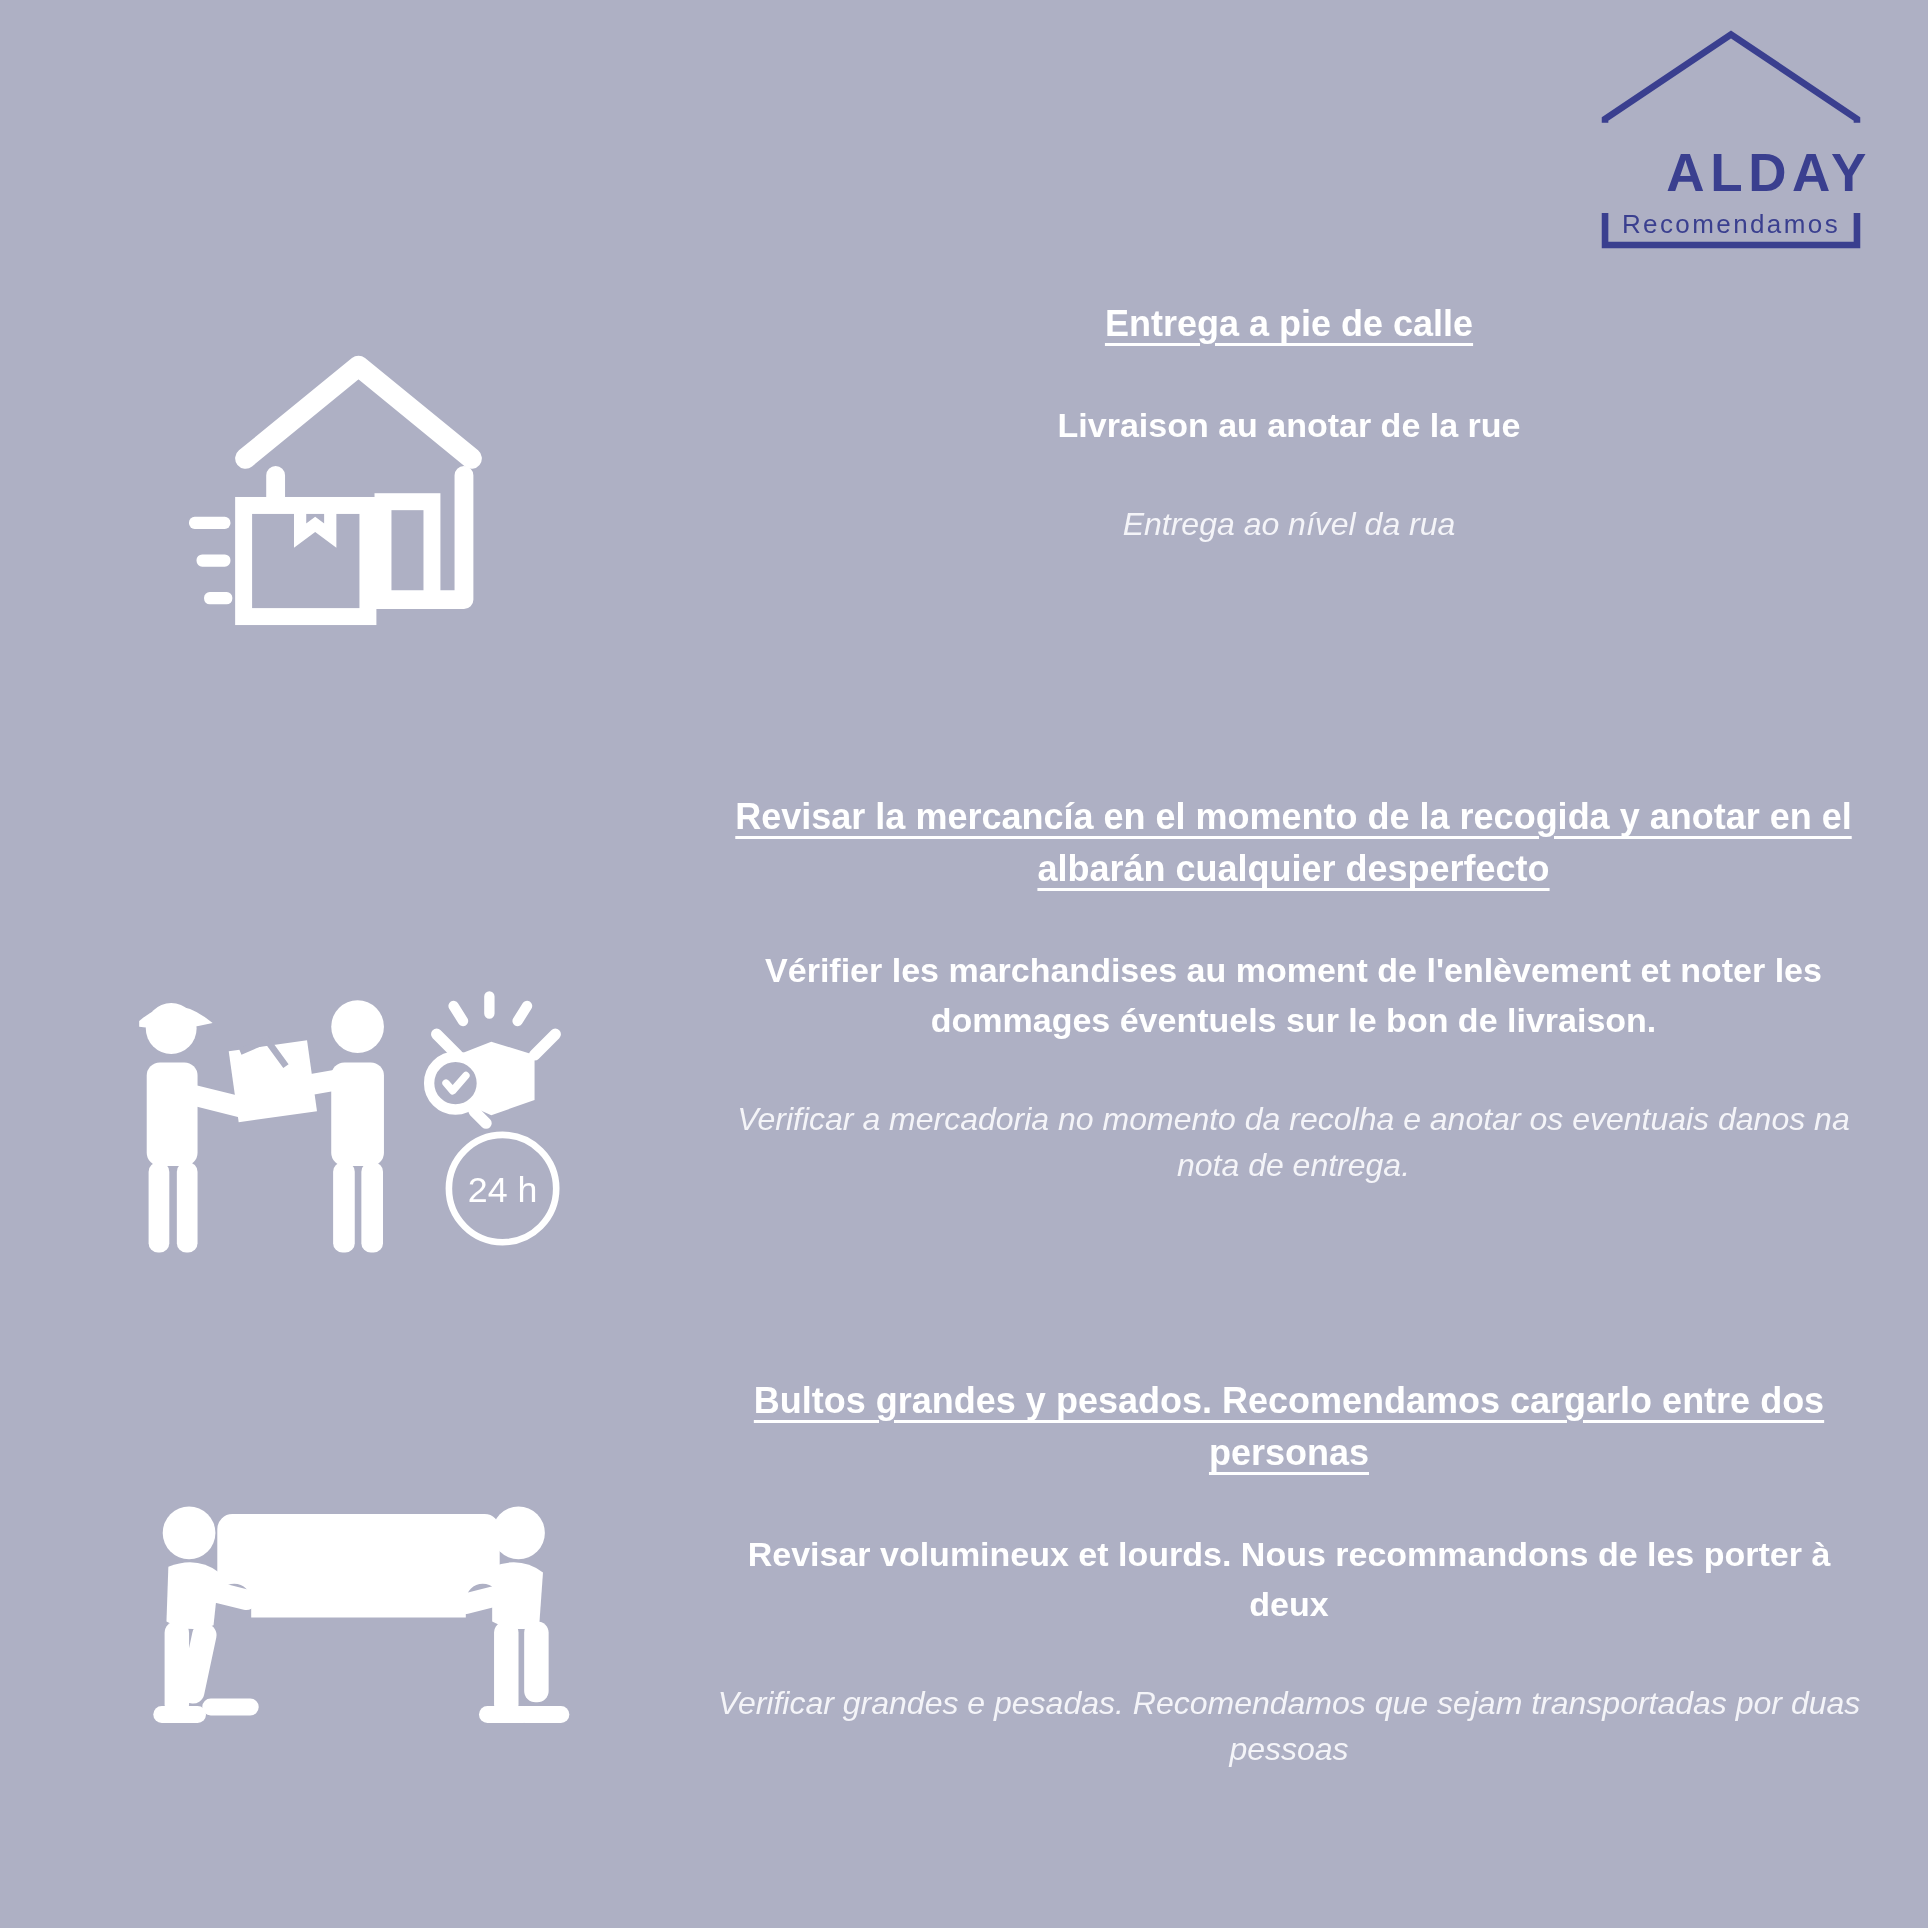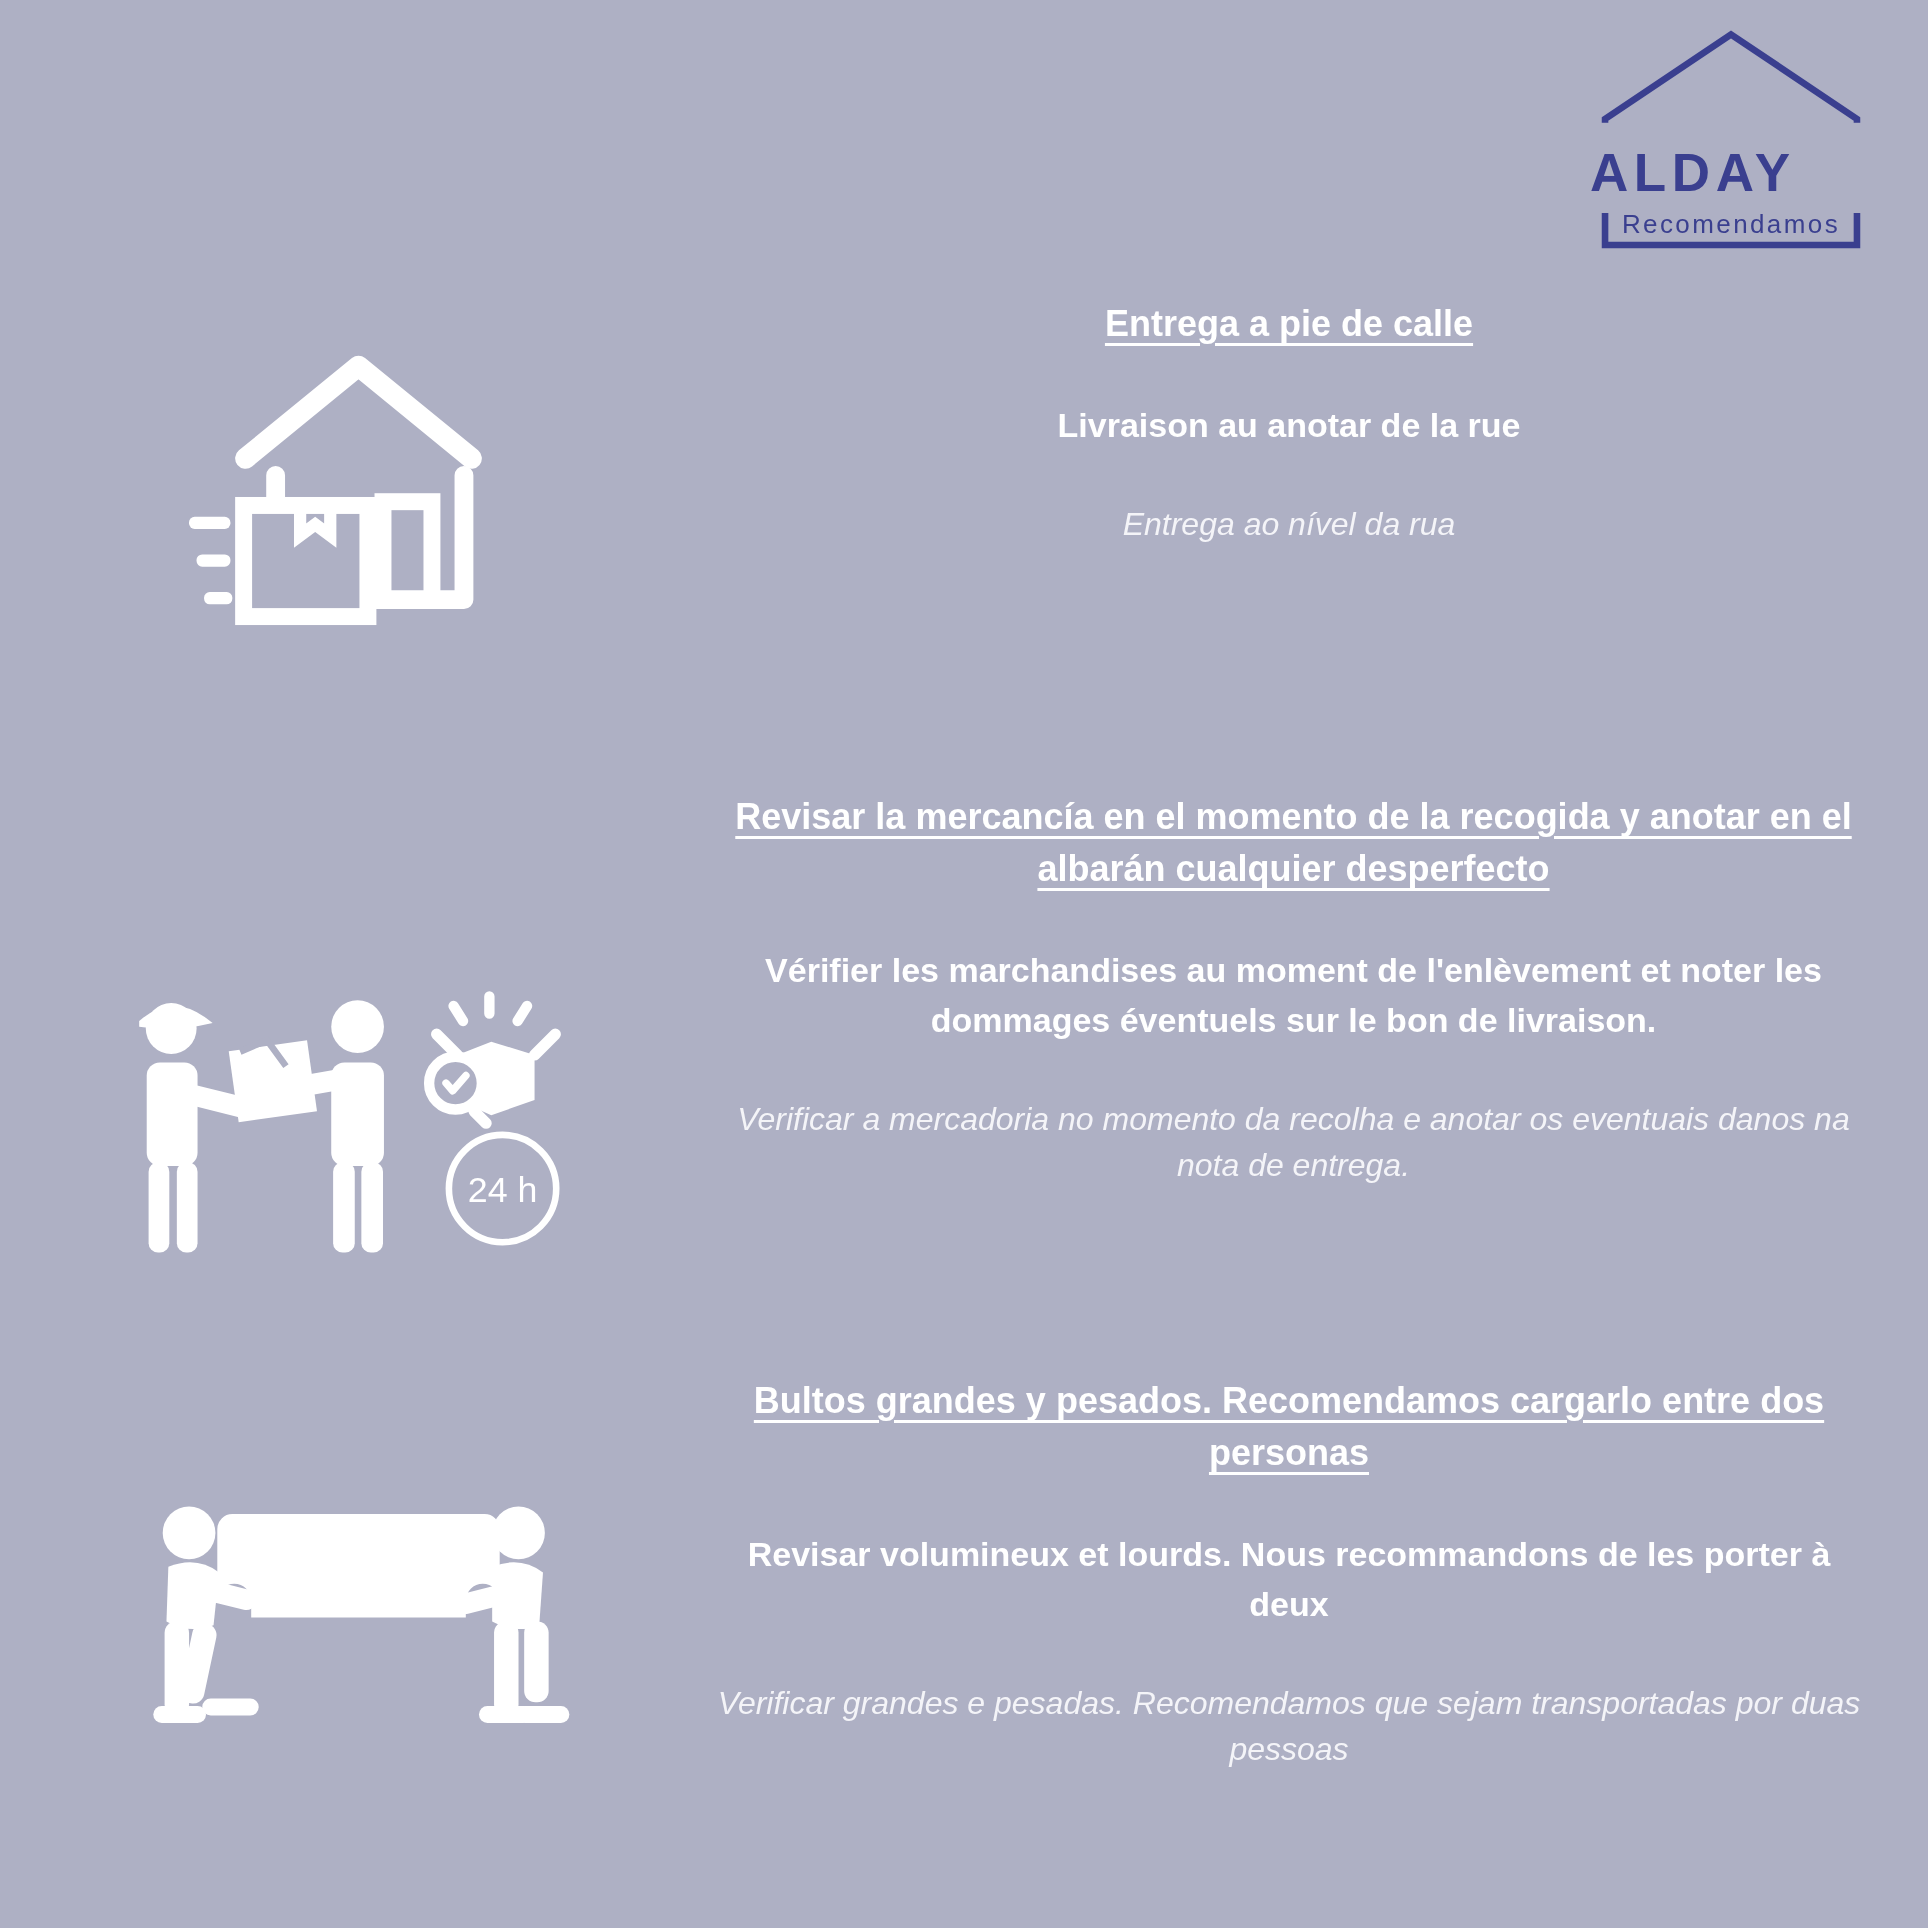--- a/index.html
+++ b/index.html
@@ -25,21 +25,21 @@
   }
   #logo .logo-svg {
     position: absolute;
     inset: 0;
   }
   #logo .logo-title {
     position: absolute;
     left: 0;
     right: 0;
     top: 121px;
-    text-align: left;
+    text-align: right;
     font-size: 53px;
     font-weight: bold;
     letter-spacing: 5.6px;
     color: #3a3f8f;
     line-height: 1;
   }
   #logo .logo-sub {
     position: absolute;
     left: 0;
     right: 0;

